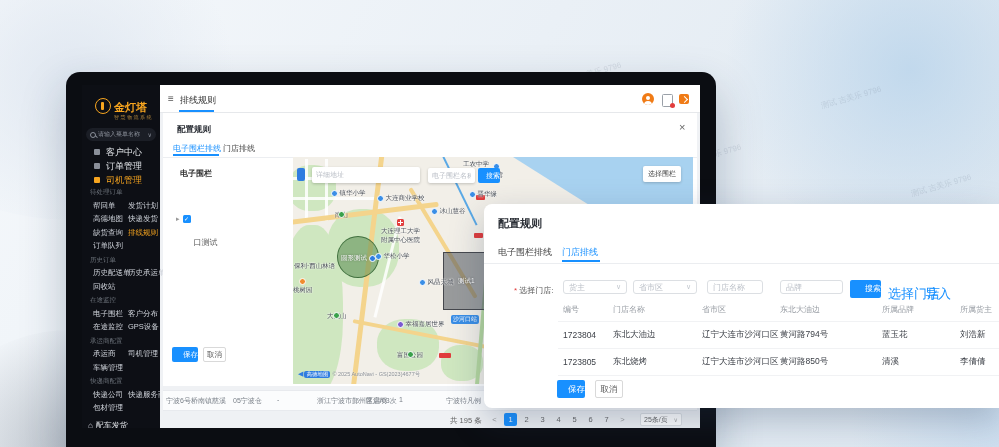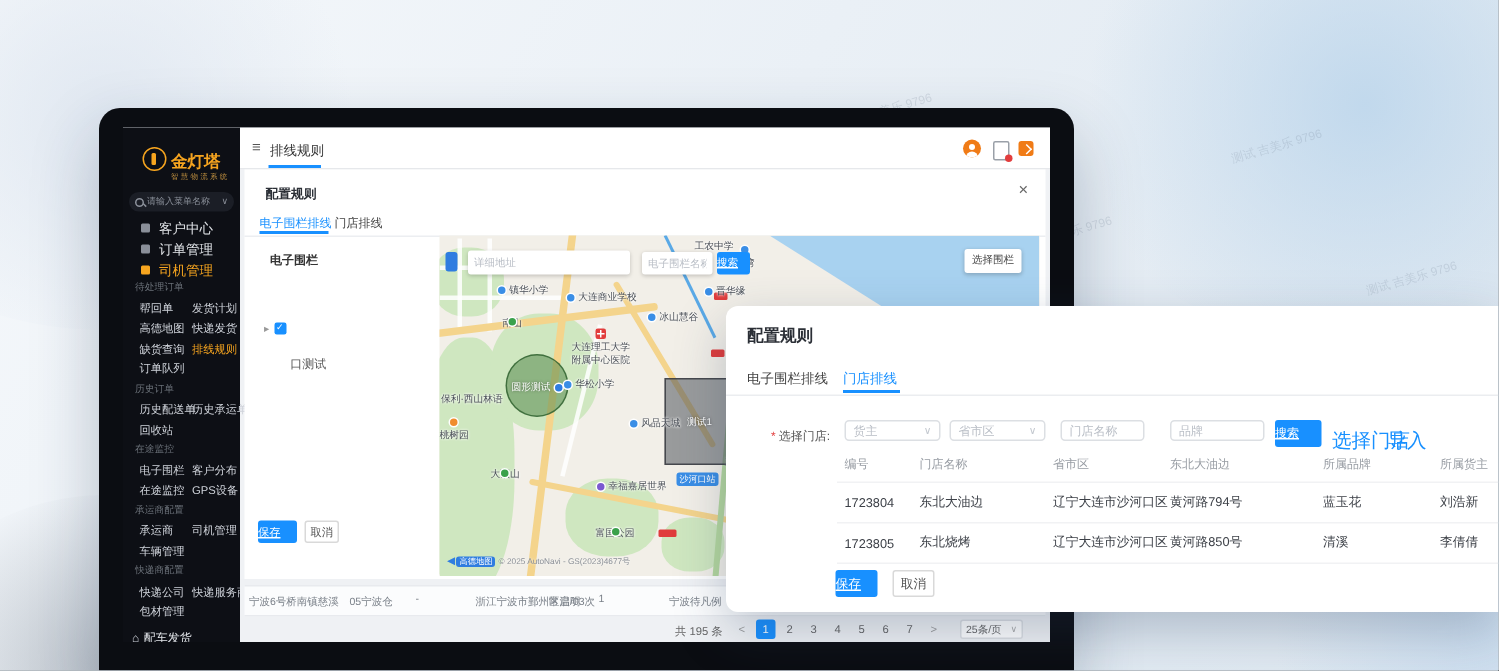--- a/index.html
+++ b/index.html
@@ -56,21 +56,21 @@
   .dlg-tab{position:absolute;top:30px;font-size:8px;}
   .dlg-tab.f{left:10px;color:#1890ff;}
   .dlg-tab.s{left:60px;color:#444;}
   .dlg-tab-under{position:absolute;left:10px;top:41px;width:46px;height:2px;background:#1890ff;}
   .dlg-divider{position:absolute;left:0;top:44px;width:534px;height:1px;background:#eceef1;}
   .dlg-paneltitle{position:absolute;left:17px;top:55px;font-size:8px;font-weight:bold;color:#333;}
   .tree-row{position:absolute;left:13px;top:76px;display:flex;align-items:center;}
   .tree-caret{font-size:7px;color:#999;margin-right:3px;}
   .tree-cb{width:8px;height:8px;background:#1890ff;border-radius:1.5px;color:#fff;font-size:6px;line-height:8px;text-align:center;margin-right:3px;}
   .tree-label{font-size:8px;color:#555;margin-top:48px;}
-  .btn-blue{background:#1890ff;color:#fff;border-radius:2px;text-align:left;text-decoration:underline;}
+  .btn-blue{background:#1890ff;color:#fff;border-radius:2px;text-align:right;}
   .btn-plain{background:#fff;color:#555;border:1px solid #d9d9d9;border-radius:2px;text-align:center;box-sizing:border-box;}
   .dlg-save{position:absolute;left:9px;top:234px;width:26px;height:15px;font-size:7.5px;line-height:15px;}
   .dlg-cancel{position:absolute;left:40px;top:234px;width:23px;height:15px;font-size:7.5px;line-height:13px;}
   
   .map{position:absolute;left:130px;top:44px;width:400px;height:227px;background:#f2efe8;overflow:hidden;}
   .water{position:absolute;left:0;top:0;width:100%;height:100%;background:#a8d2f0;clip-path:polygon(55% 0,100% 0,100% 50%);}
   .green{position:absolute;background:#cfe7c0;border-radius:45%;}
   .road{position:absolute;background:#f4d48c;border-radius:2px;}
   .wroad{position:absolute;background:rgba(255,255,255,.85);}
   .rbadge{position:absolute;background:#e03c3c;border-radius:1px;}

